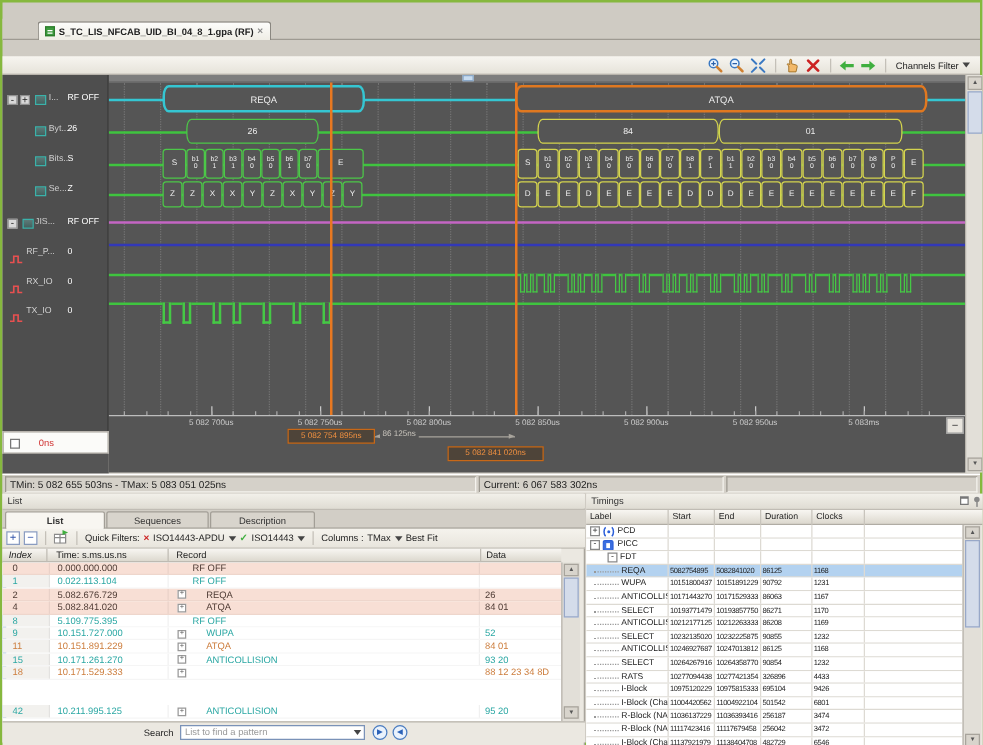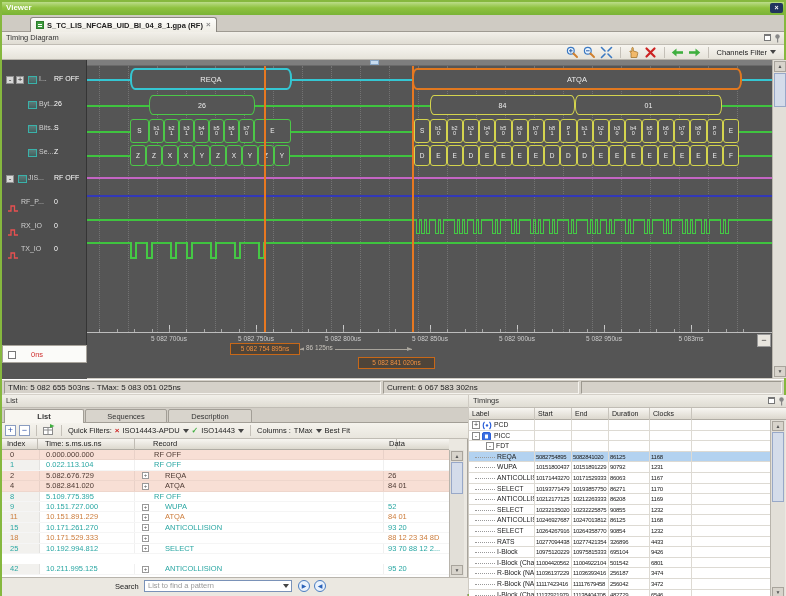--- a/index.html
+++ b/index.html
@@ -176,45 +176,29 @@
     color:#333; font-size:7px; line-height:6px; text-align:center; }
   .tlb { position:absolute; top:0; white-space:nowrap; }
   .tdash { position:absolute; left:6px; top:5px; width:20px; border-top:1px dotted #999; }
   .ticon { position:absolute; top:1px; }
 </style>
 </head>
 <body>
 
 <div id="win">
 
-  <div id="titlebar">
-    <span>Viewer</span>
-    <span class="wbtns">
-      <span class="wbtn">×</span>
-    </span>
-  </div>
 
   <div id="tabbar">
     <div id="tab">
       <span class="tabicon"></span>
       <span>S_TC_LIS_NFCAB_UID_BI_04_8_1.gpa (RF)</span>
       <span class="tabclose">×</span>
     </div>
   </div>
 
-  <div id="td-header" class="phead">
-    <span>Timing Diagram</span>
-    <span class="phicons">
-      <span class="ph-float"></span>
-      <svg width="7" height="9">
-          <circle cx="3.5" cy="2.5" r="2.2" fill="#888"></circle>
-          <rect x="3" y="4" width="1.2" height="4.5" fill="#888"></rect>
-        </svg>
-    </span>
-  </div>
   <div id="td-toolbar">
     <span class="tbico">
       <svg width="13" height="13">
           <circle cx="4.8" cy="4.8" r="3.4" fill="#EAF4FE" stroke="#3B79C2" stroke-width="1.2"></circle>
           <line x1="7.5" y1="7.5" x2="11" y2="11" stroke="#D08030" stroke-width="2" stroke-linecap="round"></line>
           <line x1="3" y1="4.8" x2="6.6" y2="4.8" stroke="#2A5FA8"></line>
           <line x1="4.8" y1="3" x2="4.8" y2="6.6" stroke="#2A5FA8"></line>
         </svg>
     </span>
     <span class="tbico">
@@ -651,23 +635,23 @@
       <span class="fx" style="color:#3FAF3F;">✓</span>
       <span>ISO14443</span>
       <span class="caret"></span>
       <span class="vsep"></span>
       <span>Columns :</span>
       <span>TMax</span>
       <span class="caret"></span>
       <span>Best Fit</span>
     </div>
     <div id="lp-colheader">
-      <div class="lch" style="left:0; width:36px;">Index</div>
+      <div class="lch" style="left:0; width:36px;font-style:italic;">Index</div>
       <div class="lch" style="left:38px; width:95px;">Time: s.ms.us.ns</div>
-      <div class="lch" style="left:146px; width:249px;">Record</div>
+      <div class="lch" style="left:134px; width:249px;">Record</div>
       <div class="lch" style="left:382px; width:65px; border-right:none;">Data</div>
     </div>
     <div id="list-rows">
         <div class="lrow field" style="top: 0px;">
           <div class="lc idx">0</div>
           <div class="lc time">0.000.000.000</div>
           <div class="lc rec">RF OFF</div>
           <div class="lc dat"></div>
         </div>
         <div class="lrow pcd" style="top: 10.4px;">
@@ -721,28 +705,20 @@
           <div class="lexp">+</div>
           <div class="lc rec deep">ANTICOLLISION</div>
           <div class="lc dat">93 20</div>
         </div>
         <div class="lrow picc" style="top: 83.2px;">
           <div class="lbar"></div>
           <div class="lc idx">18</div>
           <div class="lc time">10.171.529.333</div>
           <div class="lexp">+</div>
           <div class="lc dat">88 12 23 34 8D</div>
-        </div>
-        <div class="lrow pcd" style="top: 93.6px;">
-          <div class="lbar"></div>
-          <div class="lc idx">25</div>
-          <div class="lc time">10.192.994.812</div>
-          <div class="lexp">+</div>
-          <div class="lc rec deep">SELECT</div>
-          <div class="lc dat">93 70 88 12 2...</div>
         </div>
         <div class="lrow pcd" style="top: 114.4px;">
           <div class="lbar"></div>
           <div class="lc idx">42</div>
           <div class="lc time">10.211.995.125</div>
           <div class="lexp">+</div>
           <div class="lc rec deep">ANTICOLLISION</div>
           <div class="lc dat">95 20</div>
         </div>
       </div>

